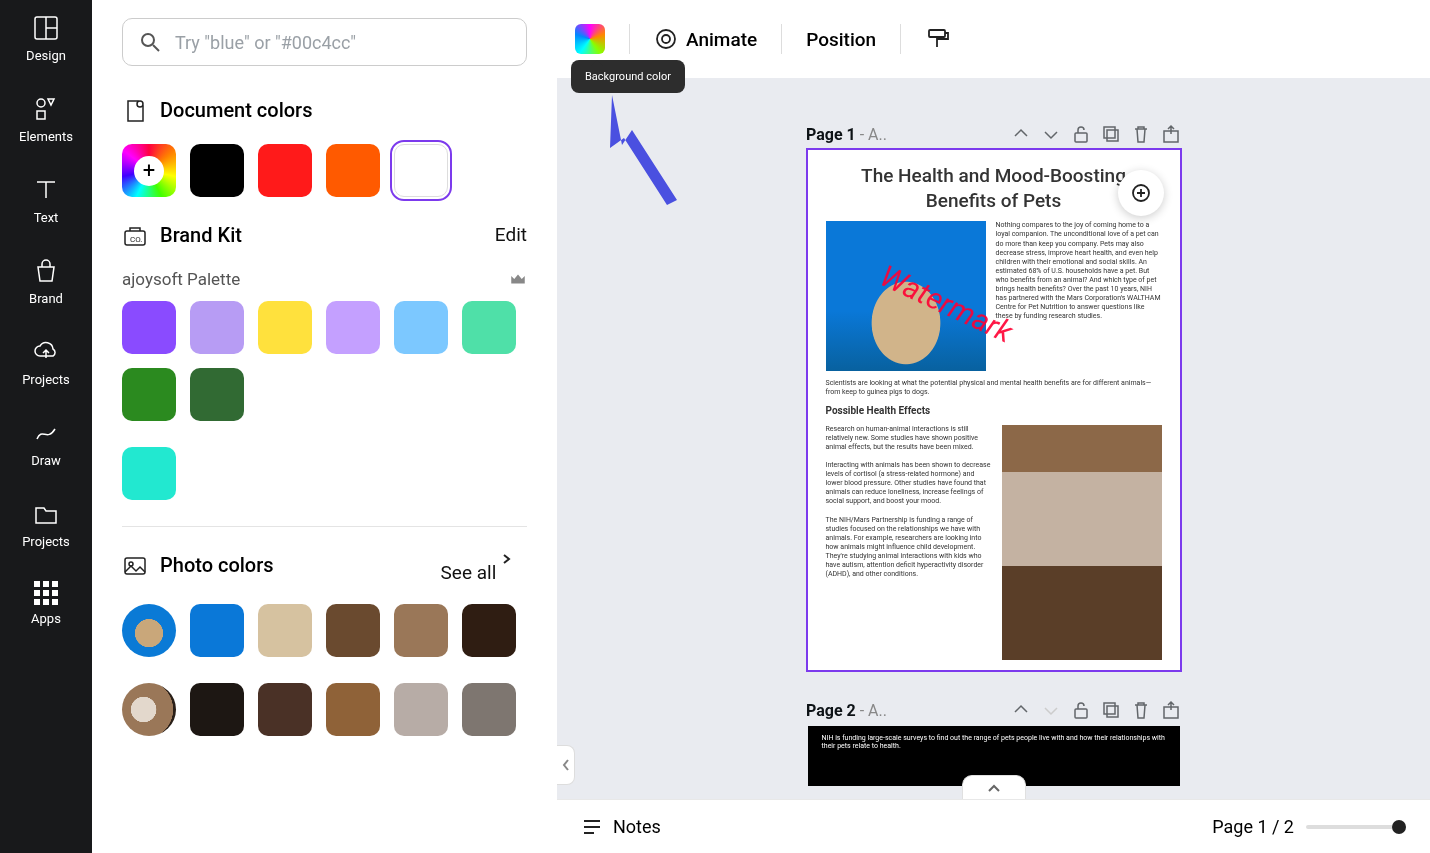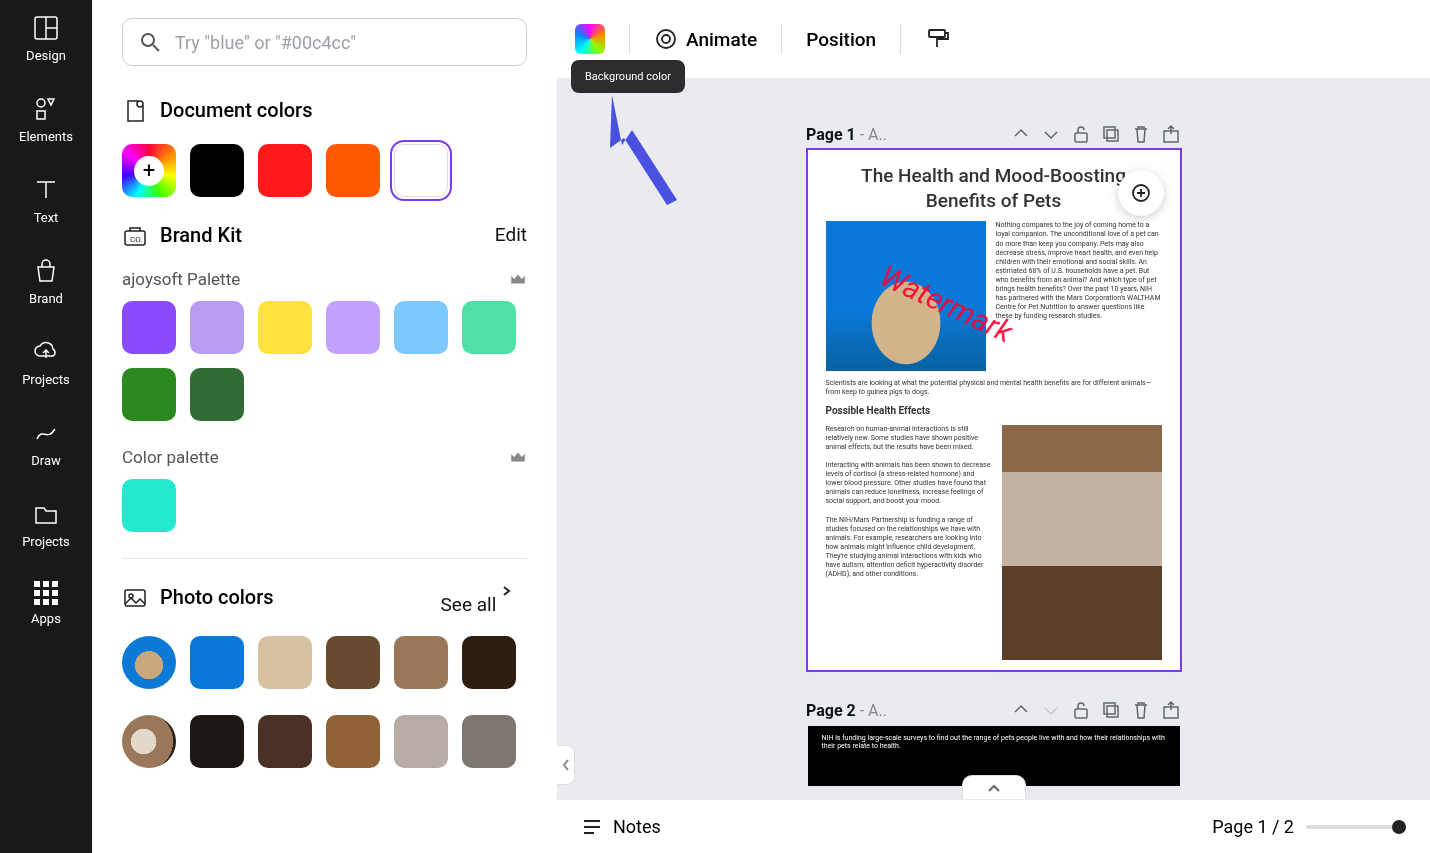--- a/index.html
+++ b/index.html
@@ -191,26 +191,20 @@
   </div>
   <div class="swatches">
     <div class="swatch" style="background:#8a4bff"></div>
     <div class="swatch" style="background:#b79cf4"></div>
     <div class="swatch" style="background:#ffe13d"></div>
     <div class="swatch" style="background:#c4a0ff"></div>
     <div class="swatch" style="background:#7cc8ff"></div>
     <div class="swatch" style="background:#4fe0a8"></div>
     <div class="swatch" style="background:#2b8a1f"></div>
     <div class="swatch" style="background:#316a33"></div>
-  </div>
-  <div class="sub-row">
-    <span class="sub">Color palette</span>
-    <svg class="crown" viewBox="0 0 24 24" fill="#888">
-        <path d="M3 8 l4 4 l5-6 l5 6 l4-4 v10 h-18z"></path>
-      </svg>
   </div>
   <div class="swatches">
     <div class="swatch" style="background:#22e8d0"></div>
   </div>
 
   <hr class="divider">
 
   <div class="section-header">
     <svg fill="none" stroke="#222" stroke-width="1.5">
         <rect x="3" y="5" width="20" height="16" rx="2"></rect>

